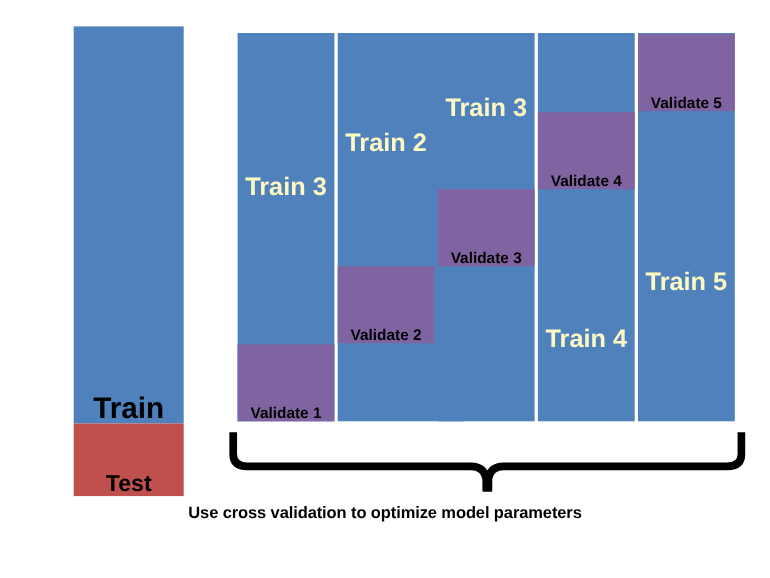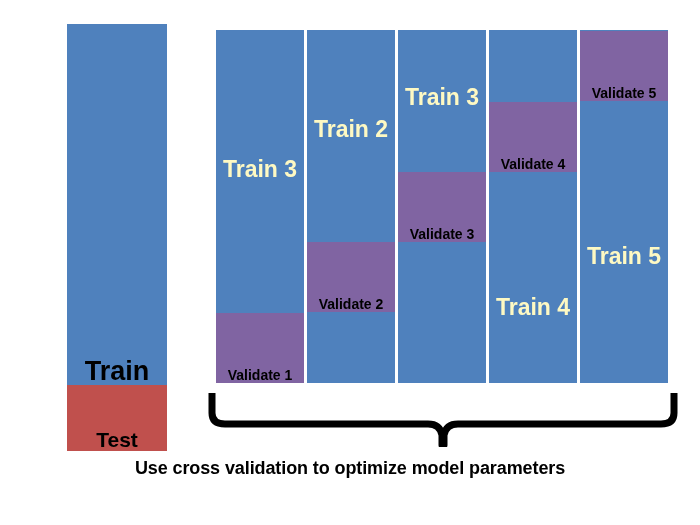--- a/index.html
+++ b/index.html
@@ -63,21 +63,21 @@
 
   
   .fold-col {
     position: absolute;
     top: 30px;
     width: 88px;
     height: 353px;
     background: #4F81BD;
   }
   .fold-col.c1 { left: 216px; }
-  .fold-col.c2 { left: 307px; }
+  .fold-col.c2 { left: 307px; padding-left: 27px; }
   .fold-col.c3 { left: 398px; }
   .fold-col.c4 { left: 489px; }
   .fold-col.c5 { left: 580px; }
 
   .validate {
     left: 0;
     width: 88px;
     height: 70px;
     background: #8064A2;
   }
@@ -117,21 +117,21 @@
 
   
   .caption {
     position: absolute;
     left: 0;
     top: 458px;
     width: 700px;
     text-align: center;
     color: #000000;
     font-weight: bold;
-    font-size: 18px;
+    font-size: 15px;
     letter-spacing: -0.1px;
   }
 </style>
 </head>
 <body>
 
 <div id="diagram">
 
   <div class="holdout-col">
     <div class="block holdout-train">

